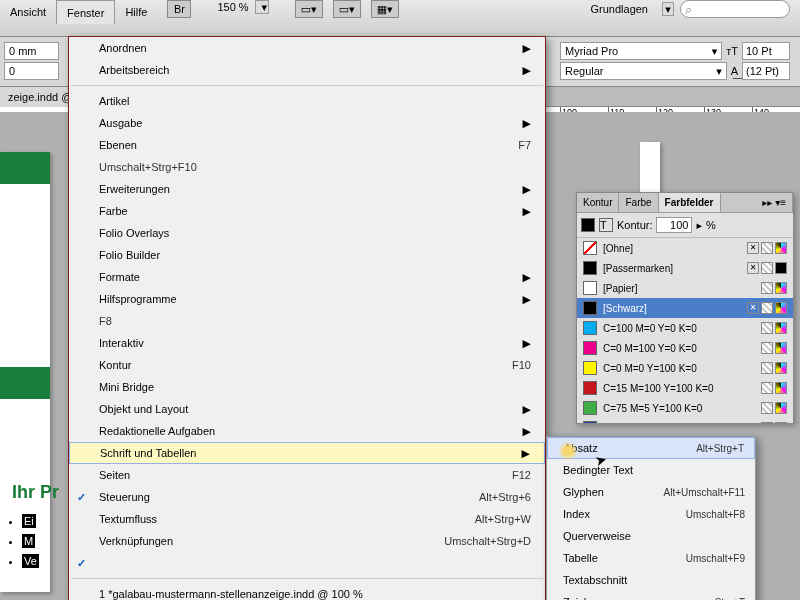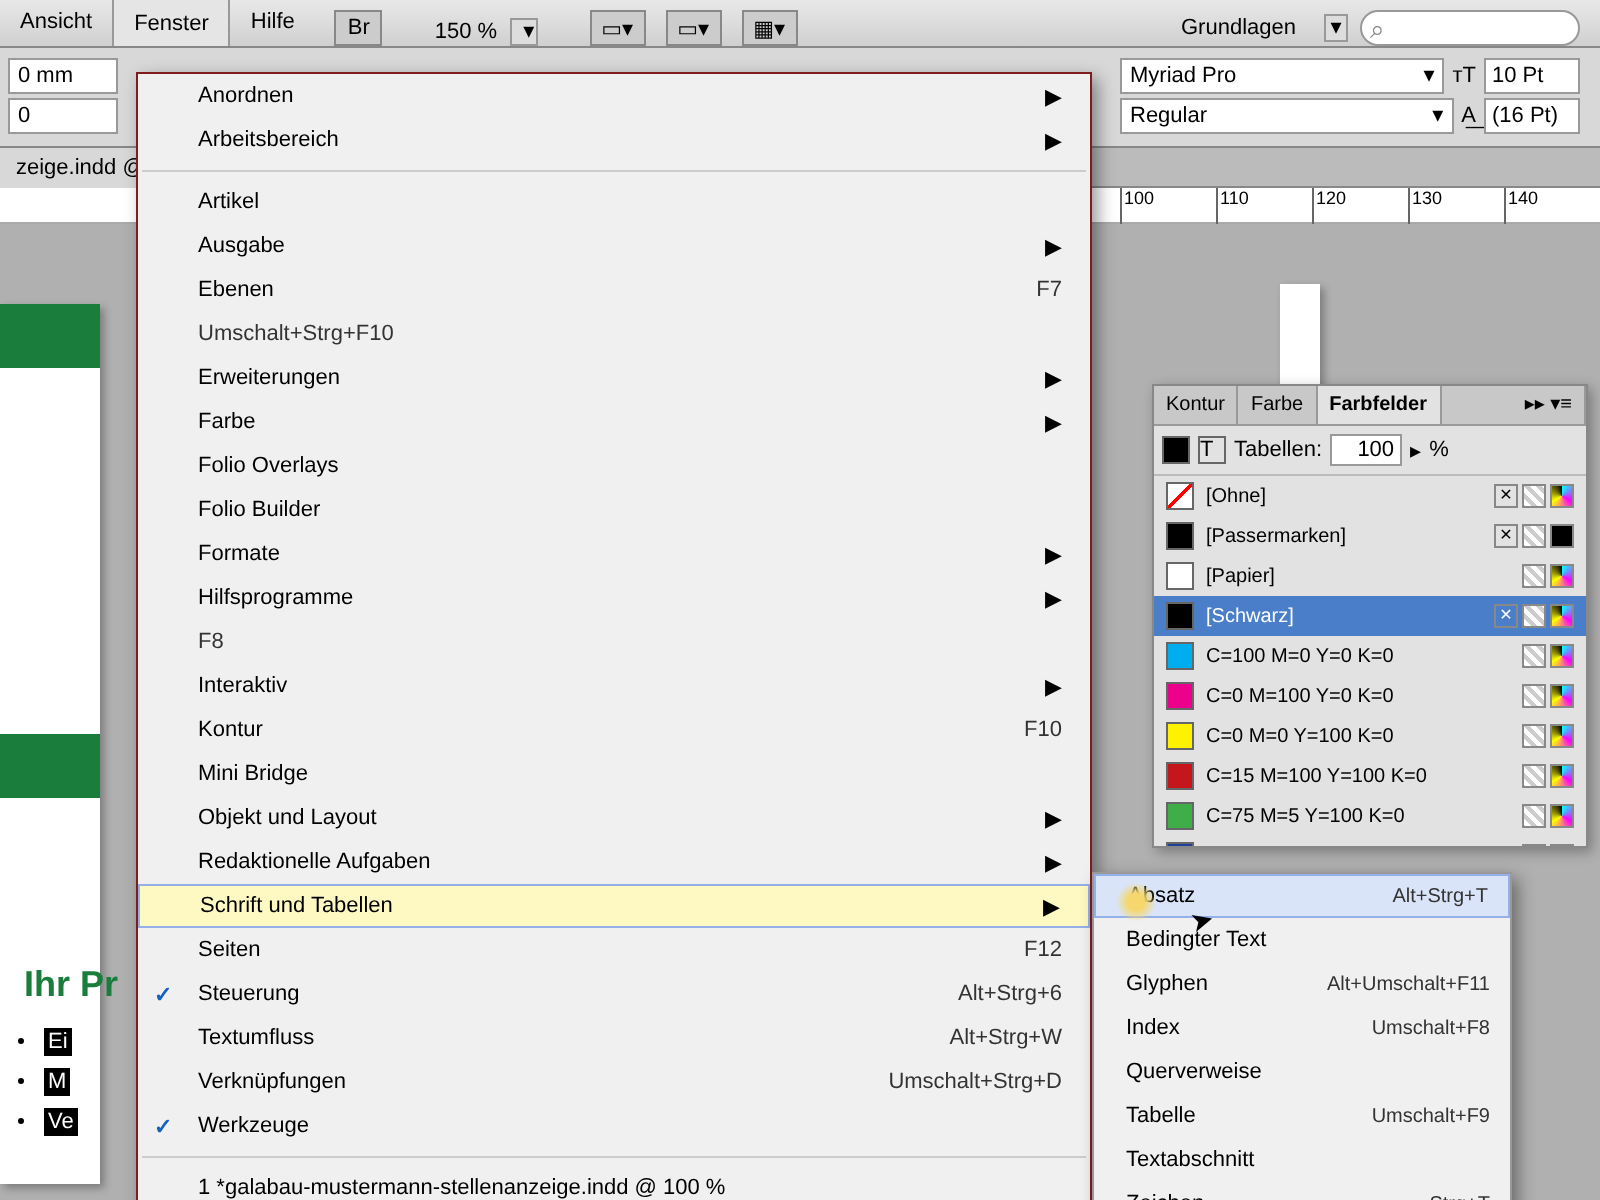--- a/index.html
+++ b/index.html
@@ -1,17 +1,17 @@
 <!DOCTYPE html>
 <html><head>
 <meta charset="utf-8">
 <style>
 * { margin:0; padding:0; box-sizing:border-box; font-family:"Segoe UI",Tahoma,sans-serif; font-size:11px; }
 body { background:#b0b0b0; overflow:hidden; width:800px; height:600px; position:relative; }
-.menubar { height:24px; background:linear-gradient(#e8e8e8,#d0d0d0); display:flex; align-items:flex-end; border-bottom:1px solid #888; }
+.menubar { height:37px; background:linear-gradient(#e8e8e8,#d0d0d0); display:flex; align-items:flex-start; border-bottom:1px solid #888; }
 .menubar .mitem { padding:0 10px; height:24px; line-height:24px; cursor:default; }
 .menubar .mitem.active { background:#e5e5e5; border:1px solid #999; border-bottom:none; }
 .menubar .zoom { display:flex; align-items:center; margin-left:20px; }
 .menubar .zoom span { padding:0 6px; }
 .menubar .dd { border:1px solid #999; background:#ddd; width:12px; height:14px; text-align:center; line-height:12px; }
 .menubar .righttools { margin-left:auto; display:flex; align-items:center; gap:6px; padding-right:10px; }
 .menubar .workspace { padding:0 8px; }
 .menubar .search { width:110px; height:18px; background:#fff; border:1px solid #999; border-radius:9px; position:relative; }
 .menubar .search::before { content:"⌕"; position:absolute; left:4px; top:1px; color:#888; font-size:13px; }
 .iconbtn { width:24px; height:18px; border:1px solid #888; background:#ccc; display:inline-flex; align-items:center; justify-content:center; }
@@ -109,21 +109,21 @@
         </div>
       <span>тT</span>
       <div class="sizebox">10 Pt</div>
     </div>
     <div class="fontrow">
       <div class="fontsel">
           <span>Regular</span>
           <span>▾</span>
         </div>
       <span>A͟</span>
-      <div class="sizebox">(16 Pt)</div>
+      <div class="sizebox">(12 Pt)</div>
     </div>
   </div>
 </div>
 
 <div class="doctab">
   <div class="tab">zeige.indd @</div>
 </div>
 
 <div class="ruler">
   <div class="ticks" id="ruler-ticks">
@@ -232,21 +232,20 @@
     <div class="row">
       <span class="label">Textumfluss</span>
       <span class="shortcut">Alt+Strg+W</span>
     </div>
     <div class="row">
       <span class="label">Verknüpfungen</span>
       <span class="shortcut">Umschalt+Strg+D</span>
     </div>
     <div class="row">
       <span class="check">✓</span>
-      <span class="label">Werkzeuge</span>
     </div>
     <div class="sep"></div>
     <div class="row">
       <span class="label">1 *galabau-mustermann-stellenanzeige.indd @ 100 %</span>
     </div>
   </div>
 <div class="submenu" id="submenu">
     <div class="row hl">
       <span class="label">Absatz</span>
       <span class="shortcut">Alt+Strg+T</span>
@@ -281,21 +280,21 @@
 <div class="panel">
   <div class="tabs">
     <div class="ptab">Kontur</div>
     <div class="ptab">Farbe</div>
     <div class="ptab active">Farbfelder</div>
     <div class="ptab minor">▸▸ ▾≡</div>
   </div>
   <div class="tintrow">
     <span style="width:14px;height:14px;border:1px solid #666;background:#000;position:relative"></span>
     <span style="width:14px;height:14px;border:1px solid #666">T</span>
-    <span>Tabellen:</span>
+    <span>Kontur:</span>
     <div class="tbox">100</div>
     <span>▸</span>
     <span>%</span>
   </div>
   <div class="swlist" id="swlist">
       <div class="sw">
         <div class="chip" style="background: linear-gradient(135deg, rgb(255, 255, 255) 45%, red 45%, red 55%, rgb(255, 255, 255) 55%);"></div>
         <div class="name">[Ohne]</div>
         <div class="icons">
           <div class="ic">✕</div>

